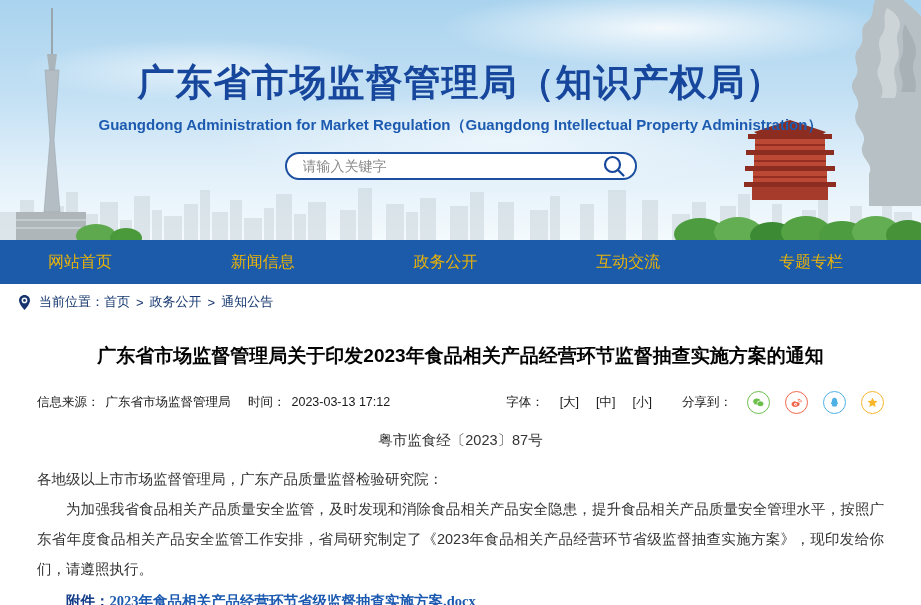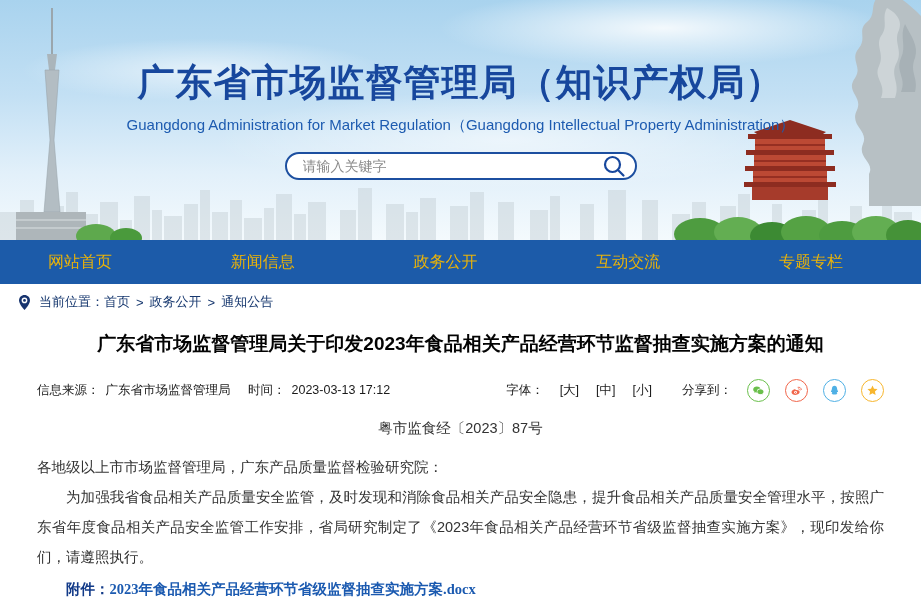--- a/index.html
+++ b/index.html
@@ -21,21 +21,21 @@
   .redhall{ left:742px; bottom:40px; width:96px; height:82px; }
   .statue{ right:0; bottom:34px; width:86px; height:212px; }
   .trees{ left:0; bottom:0; width:921px; height:42px; }
 
   .banner-title{
     position:relative; text-align:center; padding-top:58px;
     font-size:37px; font-weight:bold; color:#17479d; letter-spacing:1px;
   }
   .banner-subtitle{
     position:relative; text-align:center; margin-top:8px;
-    font-size:15px; font-weight:normal; color:#1d5bb0;
+    font-size:15px; font-weight:bold; color:#1d5bb0;
   }
   .search-wrap{
     position:relative; width:352px; height:28px; margin:17px auto 0;
     background:#fff; border:2px solid #1c4fa0; border-radius:17px;
     display:flex; align-items:center; padding:0 8px 0 16px;gap:42px;
   }
   .search-input{
     flex:1; border:none; outline:none; background:transparent;
     font-size:14px; color:#333; font-family:inherit;
   }
@@ -57,21 +57,21 @@
     font-size:13px; color:#17386f; background:#fff;
   }
   .crumb .pin{ width:17px; height:17px; margin-right:6px; }
   .crumb a{ color:#17386f; text-decoration:none; }
   .crumb .sep{ margin:0 6px; color:#17386f; }
 
   
   .article{ padding:0 37px; background:#fff; }
   .a-title{
     text-align:center; font-size:19px; font-weight:bold; color:#030303;
-    margin-top:10px; line-height:1.45;
+    margin-top:22px; line-height:1.45;
   }
   .meta{
     display:flex; justify-content:space-between; align-items:center;
     margin-top:21px; font-size:12.5px; color:#1a1a1a;
   }
   .meta-left span{ margin-right:6px; }
   .meta-right{ display:flex; align-items:center; gap:15px; }
   .fontsize-btn{
     background:none; border:none; font-size:12.5px; color:#1a1a1a;
     cursor:pointer; padding:0 1px; font-family:inherit;

